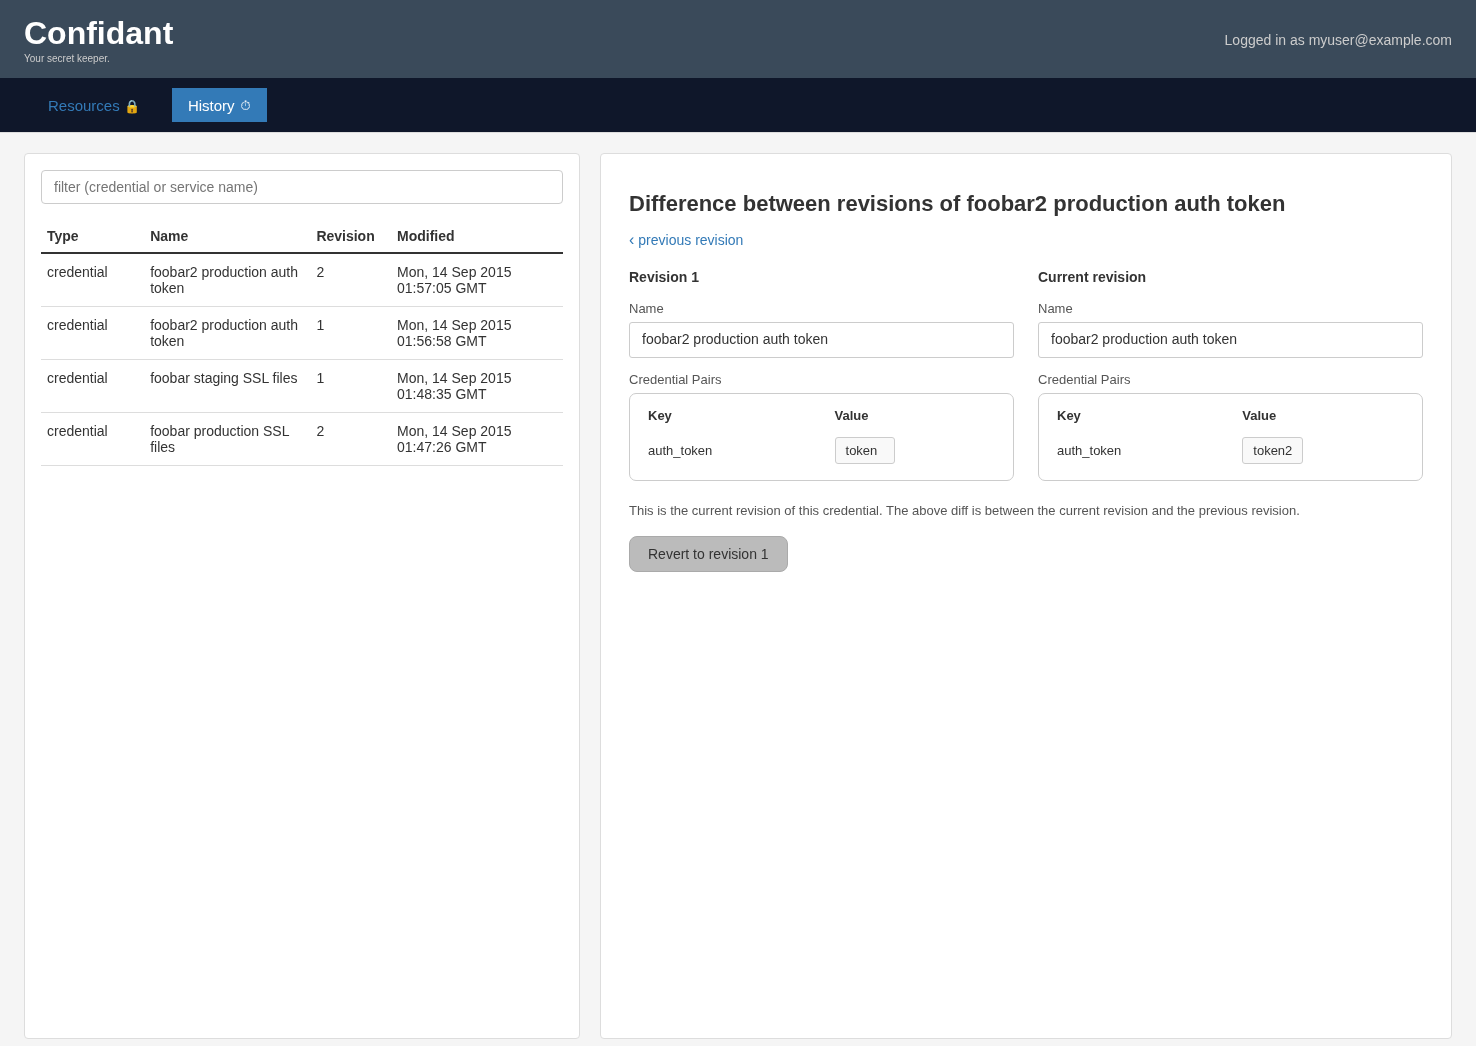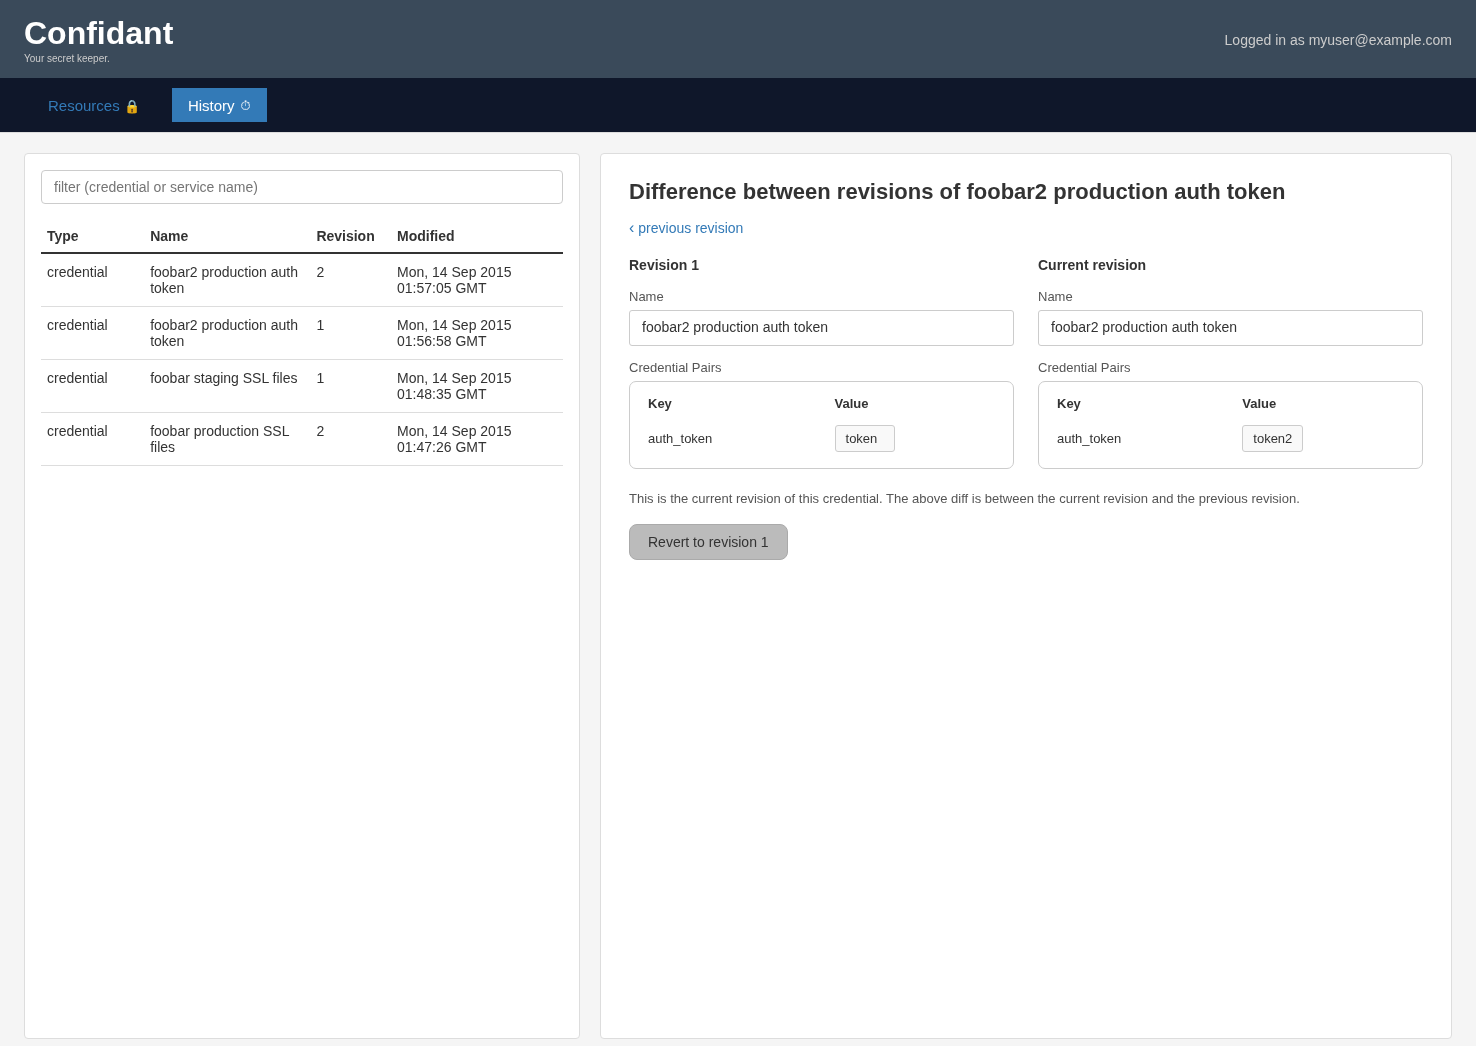--- a/index.html
+++ b/index.html
@@ -90,21 +90,21 @@
     .col-name { width: 145px; }
     .col-rev { width: 70px; }
     .col-mod { width: 150px; }
 
     
     .right-panel {
       flex: 1;
       background: white;
       border: 1px solid #ddd;
       border-radius: 4px;
-      padding: 24px 28px;
+      padding: 36px 28px;
     }
     .diff-title {
       font-size: 22px;
       font-weight: bold;
       margin-bottom: 12px;
       line-height: 1.3;
     }
     .prev-link {
       color: #337ab7;
       cursor: pointer;

